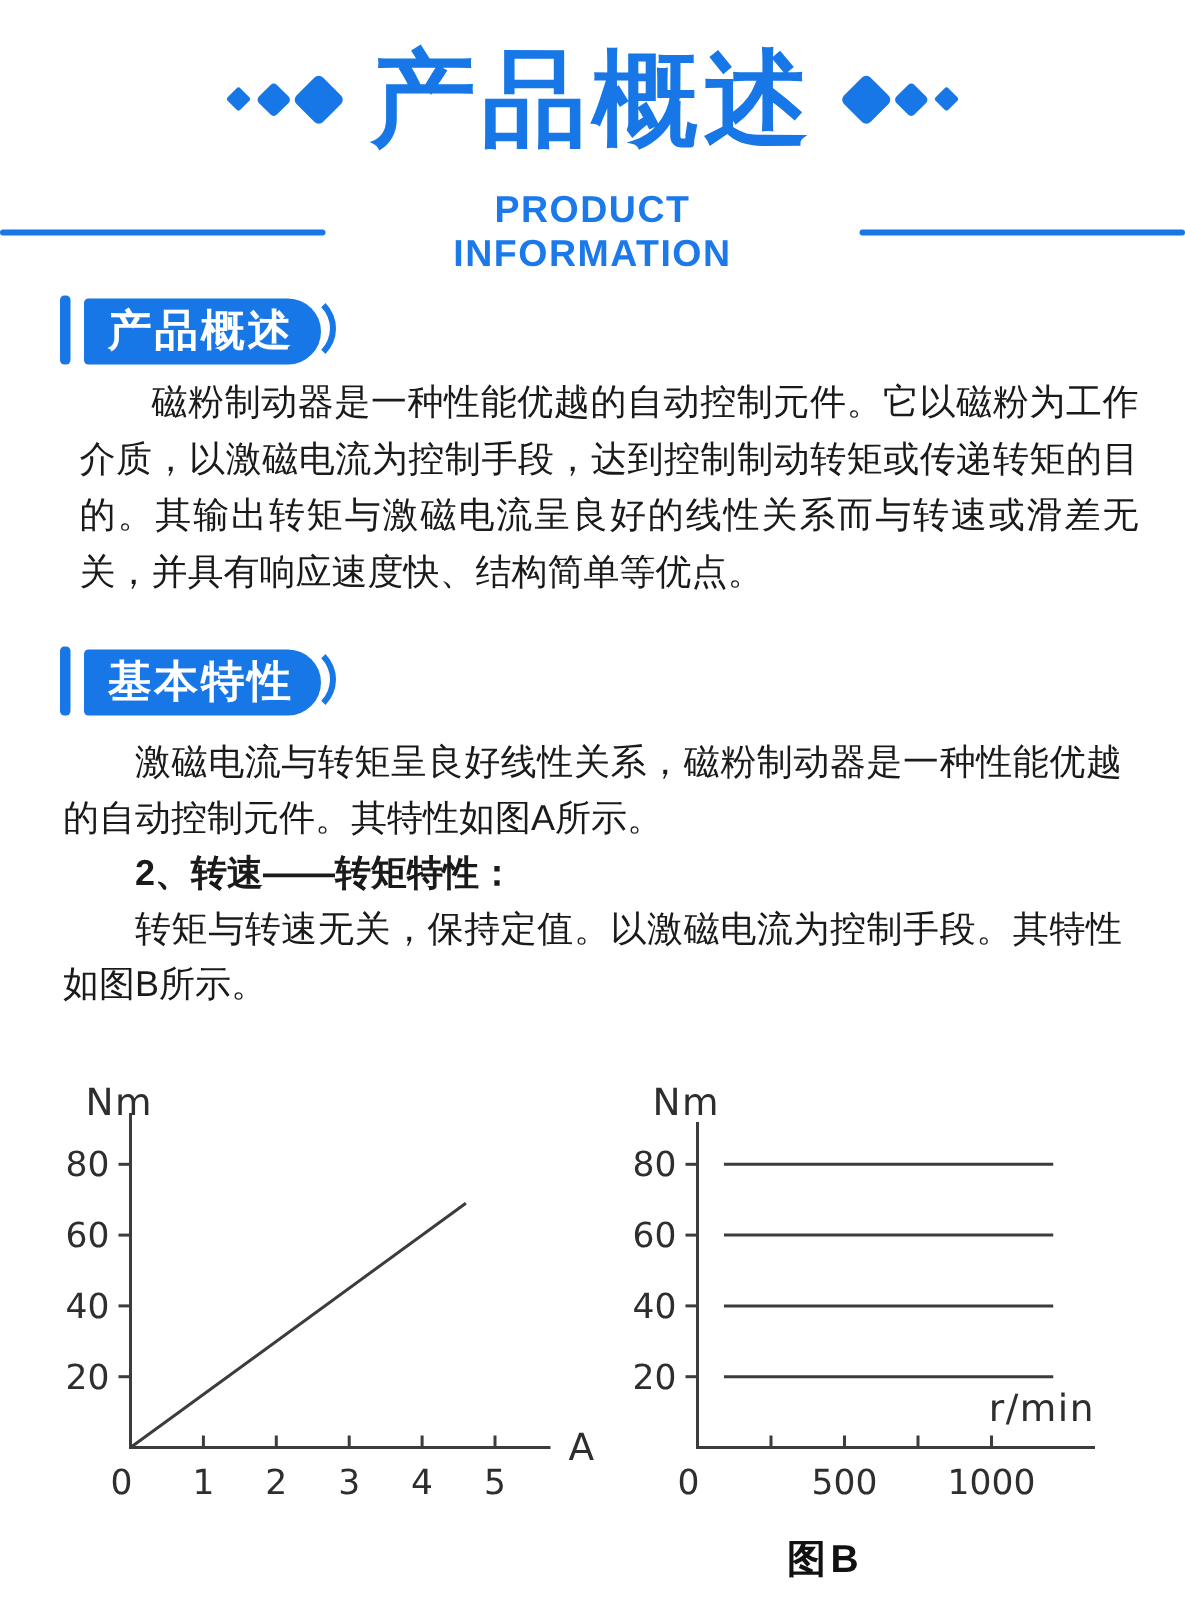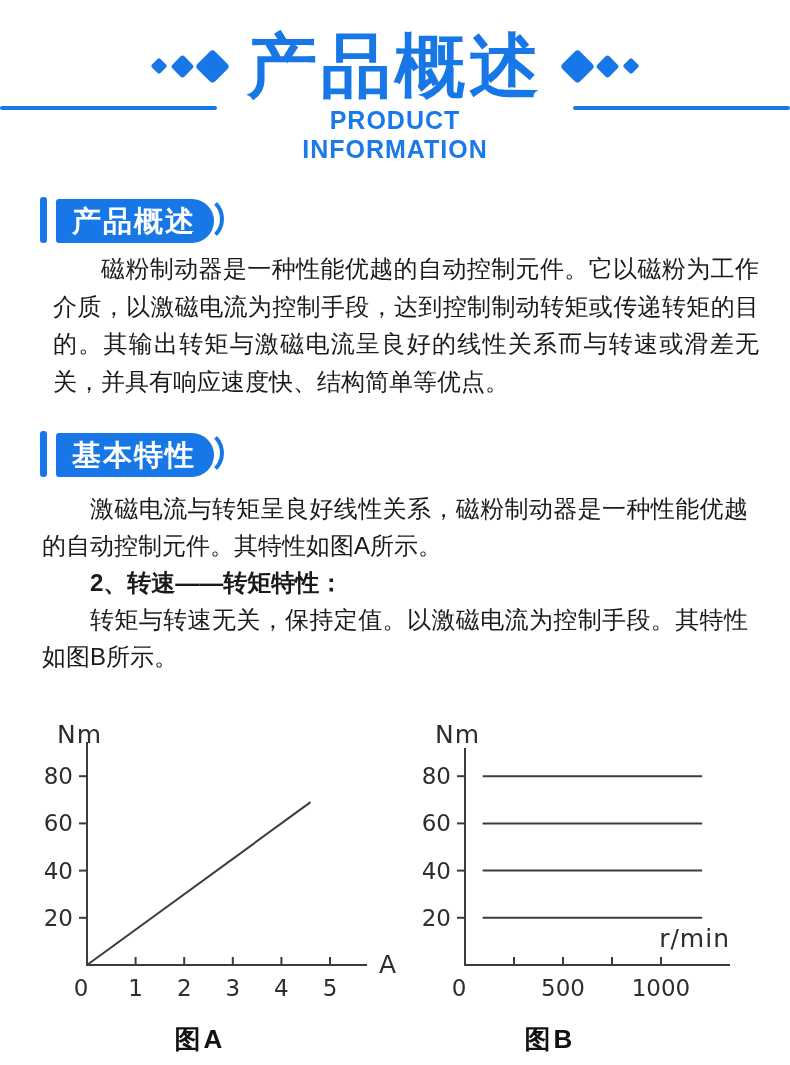--- a/index.html
+++ b/index.html
@@ -8,21 +8,21 @@
 
   
   .header{position:absolute;top:0;left:0;width:790px;text-align:center;}
   .title-row{display:flex;justify-content:center;align-items:center;margin-top:26px;gap:22px;}
   .page-title{font-size:70px;font-weight:900;letter-spacing:4px;color:#1777e6;line-height:80px;}
   .orn{display:flex;align-items:center;gap:9px;}
   .dm{background:#1777e6;transform:rotate(45deg);}
   .dm.s{width:12px;height:12px;border-radius:2px;}
   .dm.m{width:17px;height:17px;border-radius:3px;}
   .dm.l{width:25px;height:25px;border-radius:4px;}
-  .subtitle-row{display:flex;justify-content:center;align-items:flex-start;margin-top:0;gap:22px;}
+  .subtitle-row{display:flex;justify-content:center;align-items:center;margin-top:20px;gap:22px;}
   .rule{width:226px;height:4px;background:#1777e6;border-radius:2px;}
   .subtitle{font-size:25px;font-weight:700;letter-spacing:1px;color:#1b79ea;}
 
   
   .badge{position:absolute;left:40px;display:flex;align-items:flex-end;height:48px;}
   .badge.b1{top:195px;}
   .badge.b2{top:429px;}
   .badge-bar{width:7px;height:46px;background:#1777e6;border-radius:3px;margin-right:9px;}
   .badge-pill{height:44px;line-height:44px;background:#1777e6;color:#fff;
               font-size:29px;font-weight:700;letter-spacing:2px;
@@ -141,16 +141,15 @@
       <text x="241" y="284" text-anchor="middle" class="tick">1000</text>
       <text x="39" y="284" text-anchor="middle" class="tick">0</text>
       <text x="15" y="31" text-anchor="start" class="axis-label">Nm</text>
       <text x="310" y="235" text-anchor="end" class="axis-label">r/min</text>
       <polyline points="62.64,64.20000000000002 282.15999999999997,64.20000000000002" fill="none" stroke="#3c3c3c" stroke-width="2"></polyline>
       <polyline points="62.64,111.4 282.15999999999997,111.4" fill="none" stroke="#3c3c3c" stroke-width="2"></polyline>
       <polyline points="62.64,158.60000000000002 282.15999999999997,158.60000000000002" fill="none" stroke="#3c3c3c" stroke-width="2"></polyline>
       <polyline points="62.64,205.8 282.15999999999997,205.8" fill="none" stroke="#3c3c3c" stroke-width="2"></polyline>
     </svg>
 
-  <div class="caption ca">图A</div>
   <div class="caption cb">图B</div>
 
 </div>
 
 </body></html>

